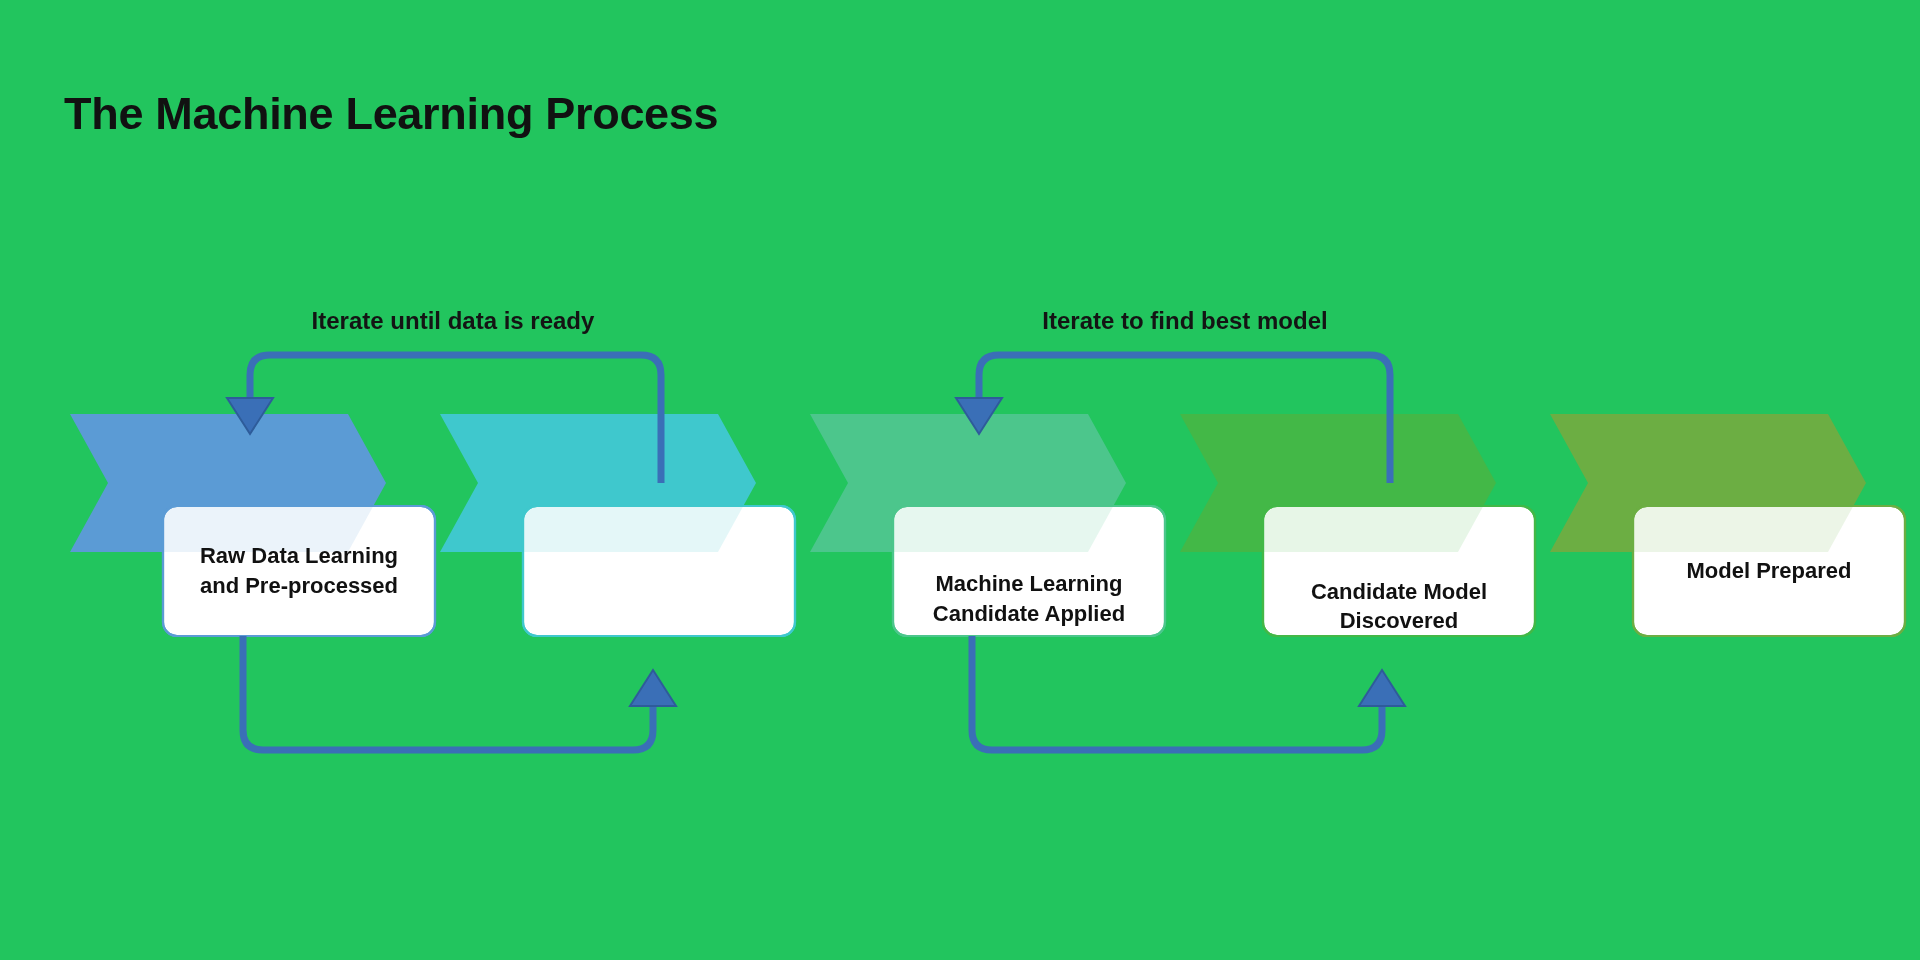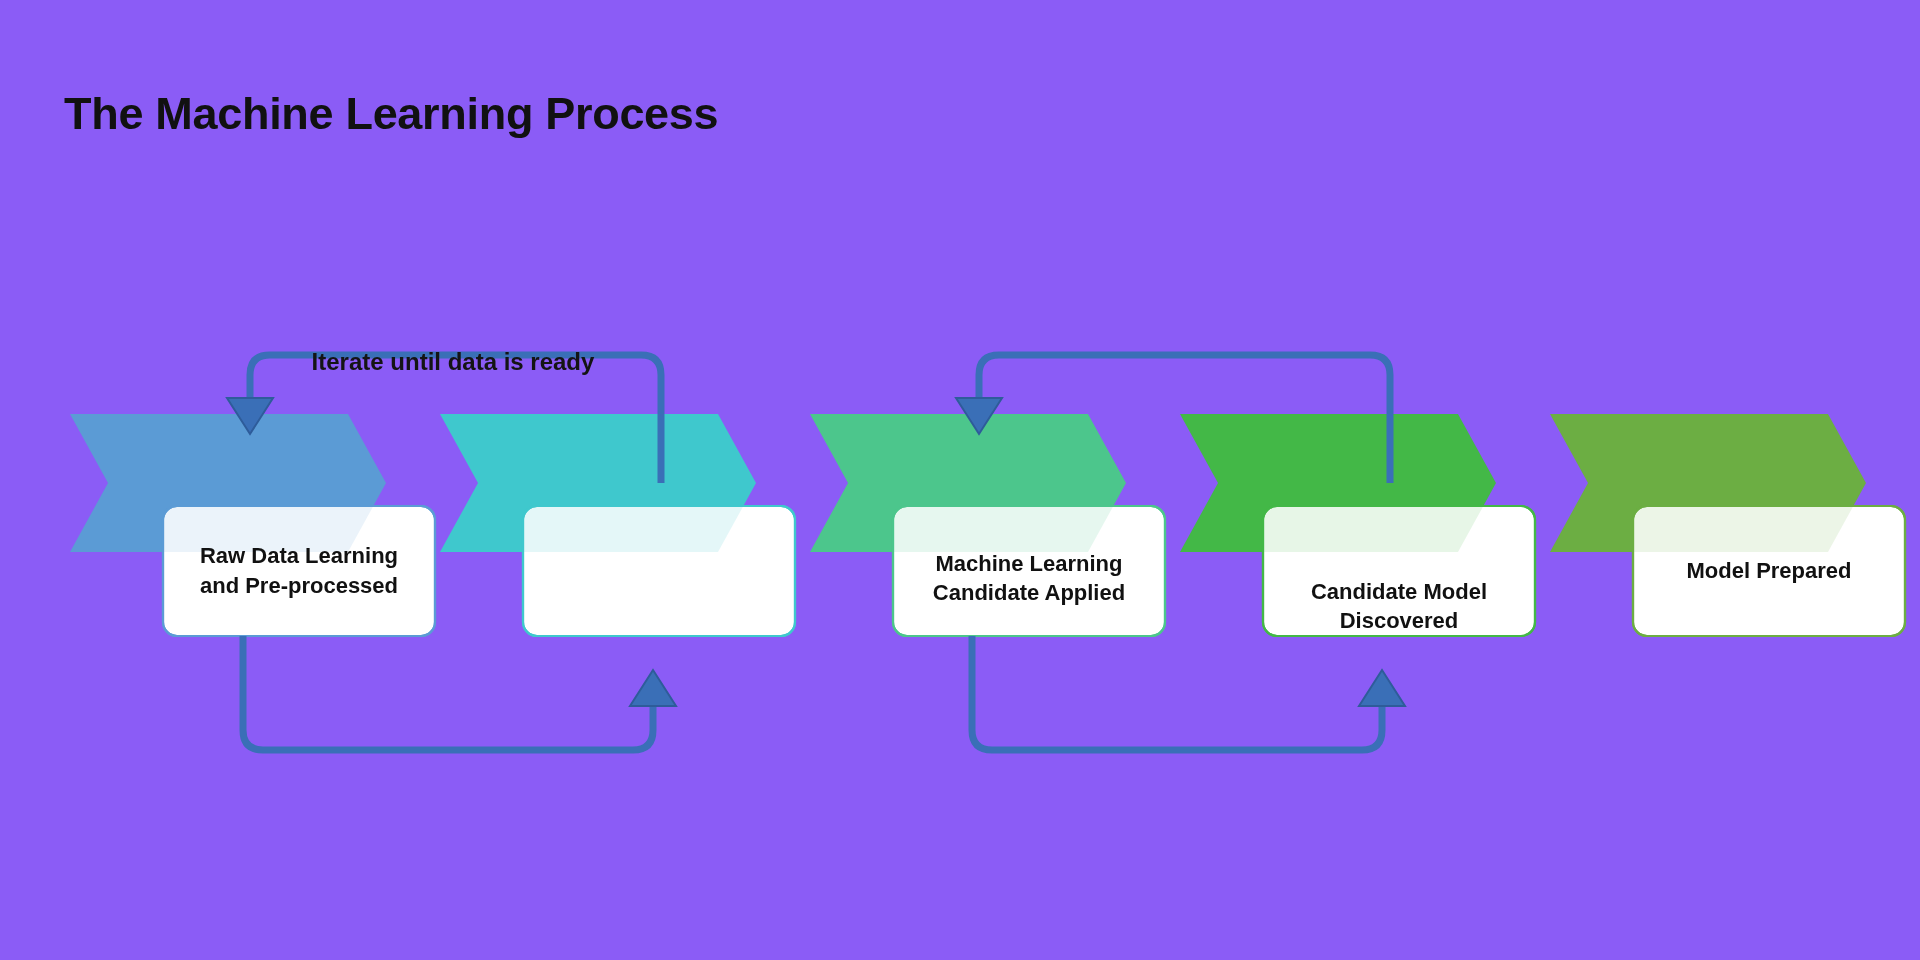--- a/index.html
+++ b/index.html
@@ -7,21 +7,21 @@
     margin: 0; padding: 0;
     width: 1920px; height: 960px;
     background: #ffffff;
     font-family: "Liberation Sans", sans-serif;
     overflow: hidden;
   }
   #stage {
     position: relative;
     width: 1920px;
     height: 960px;
-    background: #8b5cf6;
+    background: #22c55e;
   }
   #page-title {
     position: absolute;
     left: 64px;
     top: 88px;
     font-size: 45px;
     font-weight: bold;
     color: #111111;
     letter-spacing: -0.3px;
     white-space: nowrap;
@@ -32,21 +32,21 @@
     width: 1920px; height: 960px;
   }
   .loop-label {
     position: absolute;
     font-size: 24px;
     font-weight: bold;
     color: #141414;
     white-space: nowrap;
     text-align: center;
   }
-  #loop-label-1 { left: 278px; top: 307px; width: 350px; margin-top: 41px; }
+  #loop-label-1 { left: 278px; top: 307px; width: 350px; }
   #loop-label-2 { left: 1010px; top: 307px; width: 350px; }
 
   .step-box-text {
     position: absolute;
     display: flex;
     align-items: center;
     justify-content: center;
     text-align: center;
     font-size: 22px;
     font-weight: bold;
@@ -150,30 +150,31 @@
       <polygon points="630,706 676,706 653,670" fill="#3A6FB7" stroke="#2E5C9A" stroke-width="2"></polygon>
     </g>
 
     <g>
       <path d="M 972,636 L 972,730 Q 972,750 992,750 L 1362,750 Q 1382,750 1382,730 L 1382,706" fill="none" stroke="#3A6FB7" stroke-width="7" stroke-linecap="butt"></path>
       <polygon points="1359,706 1405,706 1382,670" fill="#3A6FB7" stroke="#2E5C9A" stroke-width="2"></polygon>
     </g>
   </svg>
 
   <div class="loop-label" id="loop-label-1">Iterate until data is ready</div>
+  <div class="loop-label" id="loop-label-2">Iterate to find best model</div>
 
   <div class="step-box-text" style="left:163px; top:506px; width:272px; height:130px;">
     <div>
       <div>Raw Data Learning</div>
       <div>and Pre-processed</div>
     </div>
   </div>
 
 
-  <div class="step-box-text" style="left:893px; top:478px; width:272px; height:130px;align-items:flex-end;">
+  <div class="step-box-text" style="left:893px; top:534px; width:272px; height:130px;">
     <div>
       <div>Machine Learning</div>
       <div>Candidate Applied</div>
     </div>
   </div>
 
   <div class="step-box-text" style="left:1263px; top:506px; width:272px; height:130px;align-items:flex-end;">
     <div>
       <div>Candidate Model</div>
       <div>Discovered</div>

